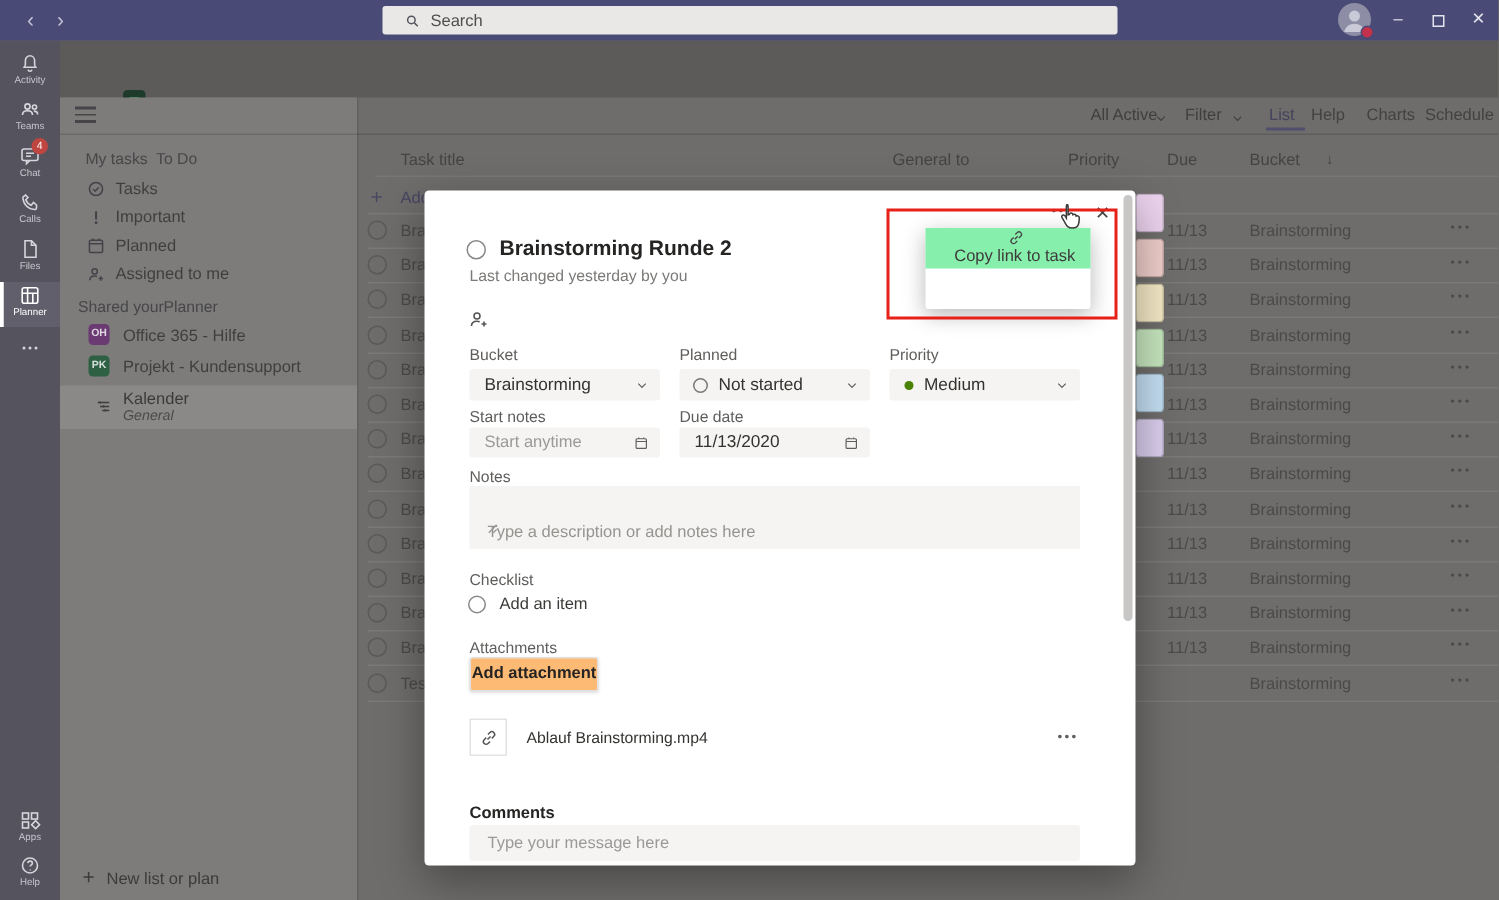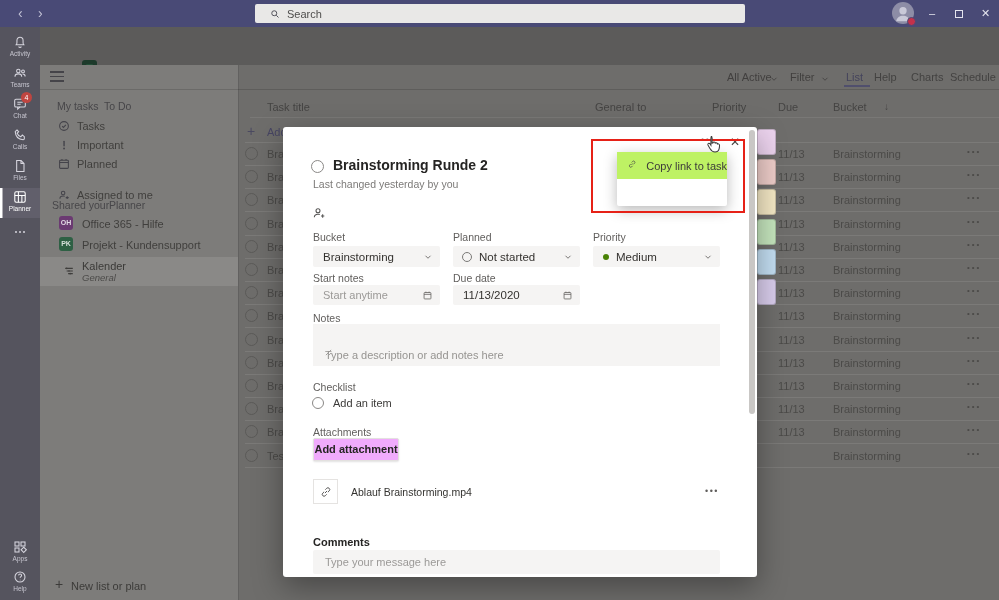--- a/index.html
+++ b/index.html
@@ -75,30 +75,30 @@
   .field .fval { font-size:11.5px; color:#34322f; margin-left:10px; white-space:nowrap; }
   .field .fph { font-size:11px; color:#9b9997; margin-left:10px; white-space:nowrap; }
   .field .fchev { position:absolute; right:7px; width:10px; height:10px; color:#605e5c; }
   .field .fcal { position:absolute; right:7px; width:11px; height:11px; color:#605e5c; }
   .st-circle { width:10px; height:10px; border:1.2px solid #7a7977; border-radius:50%; margin-left:9px; }
   .pr-dot { width:6px; height:6px; border-radius:50%; background:#498205; margin-left:10px; }
   #notesbox { left:313px; top:324px; width:407px; height:42px; background:#f5f4f3; }
   #notesbox span { position:absolute; left:12px; top:9px; font-size:11px; color:#969491;margin-top:16px; }
   .resize-glyph { position:absolute; right:3px; bottom:3px; width:7px; height:7px; color:#aoaeac; color:#b0aeac; }
   #chk-circle { left:312px; top:397px; width:12px; height:12px; border:1.3px solid #8a8886; border-radius:50%; }
-  #attach-btn { left:313px; top:438px; width:86px; height:23px; background:#f0abfc; border:1px solid #e3e1df; border-radius:2px; box-shadow:0 1px 2px rgba(0,0,0,0.12); text-align:center; font-size:11px; font-weight:bold; color:#252423; line-height:21px; }
+  #attach-btn { left:313px; top:438px; width:86px; height:23px; background:#fdba74; border:1px solid #e3e1df; border-radius:2px; box-shadow:0 1px 2px rgba(0,0,0,0.12); text-align:center; font-size:11px; font-weight:bold; color:#252423; line-height:21px; }
   #file-iconbox { left:313px; top:479px; width:25px; height:25px; border:1px solid #e5e3e1; }
   #file-iconbox svg { width:14px; height:14px; margin:5px; color:#565554; }
   #dlg-scroll { left:749px; top:130px; width:6px; height:284px; background:#c9c7c5; border-radius:3px; }
   .dots-btn { font-size:9px; letter-spacing:1.5px; color:#605e5c; }
 
   
   #ctxmenu { left:617px; top:152px; width:110px; height:54px; background:#fff; border-radius:2px; box-shadow:0 4px 14px rgba(0,0,0,0.28); z-index:30; }
   .ctx-item { position:absolute; left:0; width:110px; height:27px; display:flex; align-items:center; }
-  .ctx-item.hovered { background:#bef264; }
+  .ctx-item.hovered { background:#86efac;flex-direction:column; }
   .ctx-item .cico { width:13px; height:13px; margin-left:10px; color:#484746; }
   .ctx-item .clbl { font-size:11px; color:#3c3b3a; margin-left:9px; white-space:nowrap; }
   #redrect { left:591px; top:139px; width:154px; height:74px; border:2.5px solid #e62117; z-index:40; }
   #cursor { left:702px; top:133px; width:23px; height:25px; z-index:50; }
   #dlg-more { left:701px; top:135px; }
   #dlg-close { left:730px; top:135px; font-size:12px; color:#484644; }
   svg { display:block; }
 </style>
 </head>
 <body>
@@ -258,21 +258,21 @@
       </div>
       <div style="position: absolute; left: 40px; top: 156px; width: 198px; height: 19px;">
         <div class="sb-icon" style="position: absolute; left: 17px; top: 1px;">
           <svg viewBox="0 0 24 24" fill="none" stroke="currentColor" stroke-width="1.8">
             <rect x="4.5" y="5.5" width="15" height="14" rx="1.5"></rect>
             <path d="M4.5 9.5h15M8.5 5.5v-2M15.5 5.5v-2"></path>
           </svg>
         </div>
         <div class="sb-item-label" style="position: absolute; left: 37px; top: 2px;">Planned</div>
       </div>
-      <div style="position: absolute; left: 40px; top: 175px; width: 198px; height: 19px; margin-top: 12px;">
+      <div style="position: absolute; left: 40px; top: 175px; width: 198px; height: 19px;">
         <div class="sb-icon" style="position: absolute; left: 17px; top: 1px;">
           <svg viewBox="0 0 24 24" fill="none" stroke="currentColor" stroke-width="1.8">
             <circle cx="10.5" cy="8.5" r="3"></circle>
             <path d="M5 18.5c0-3 2.4-4.7 5.5-4.7 1 0 1.9.2 2.7.5"></path>
             <path d="M17.5 14v5M15 16.5h5"></path>
           </svg>
         </div>
         <div class="sb-item-label" style="position: absolute; left: 37px; top: 2px;">Assigned to me</div>
       </div>
     </div>

